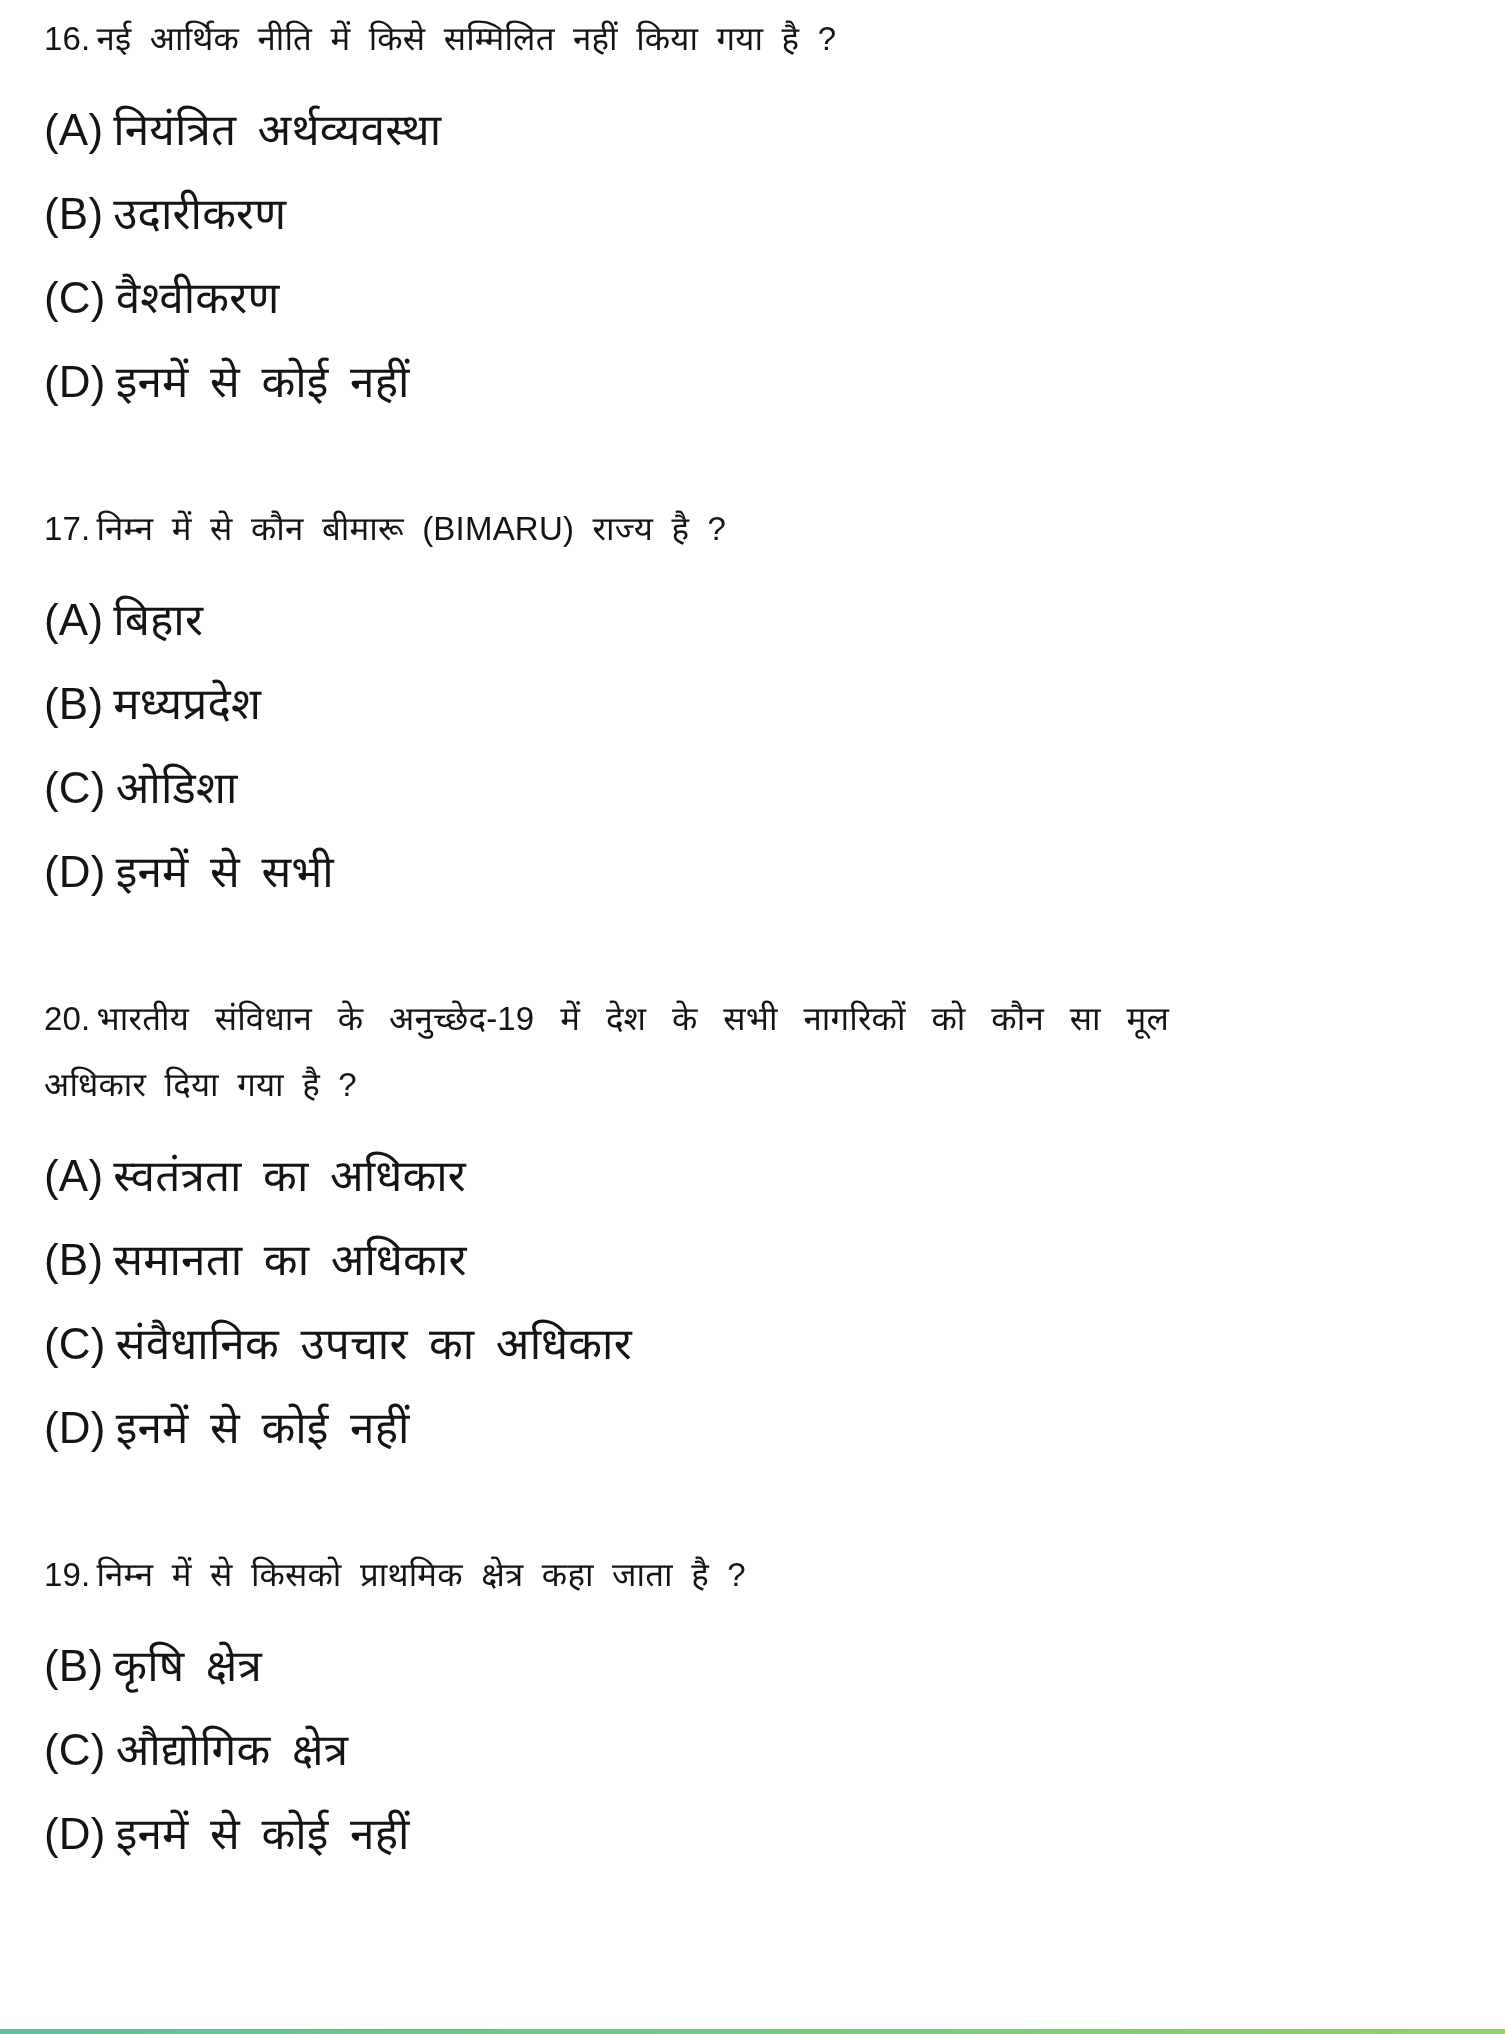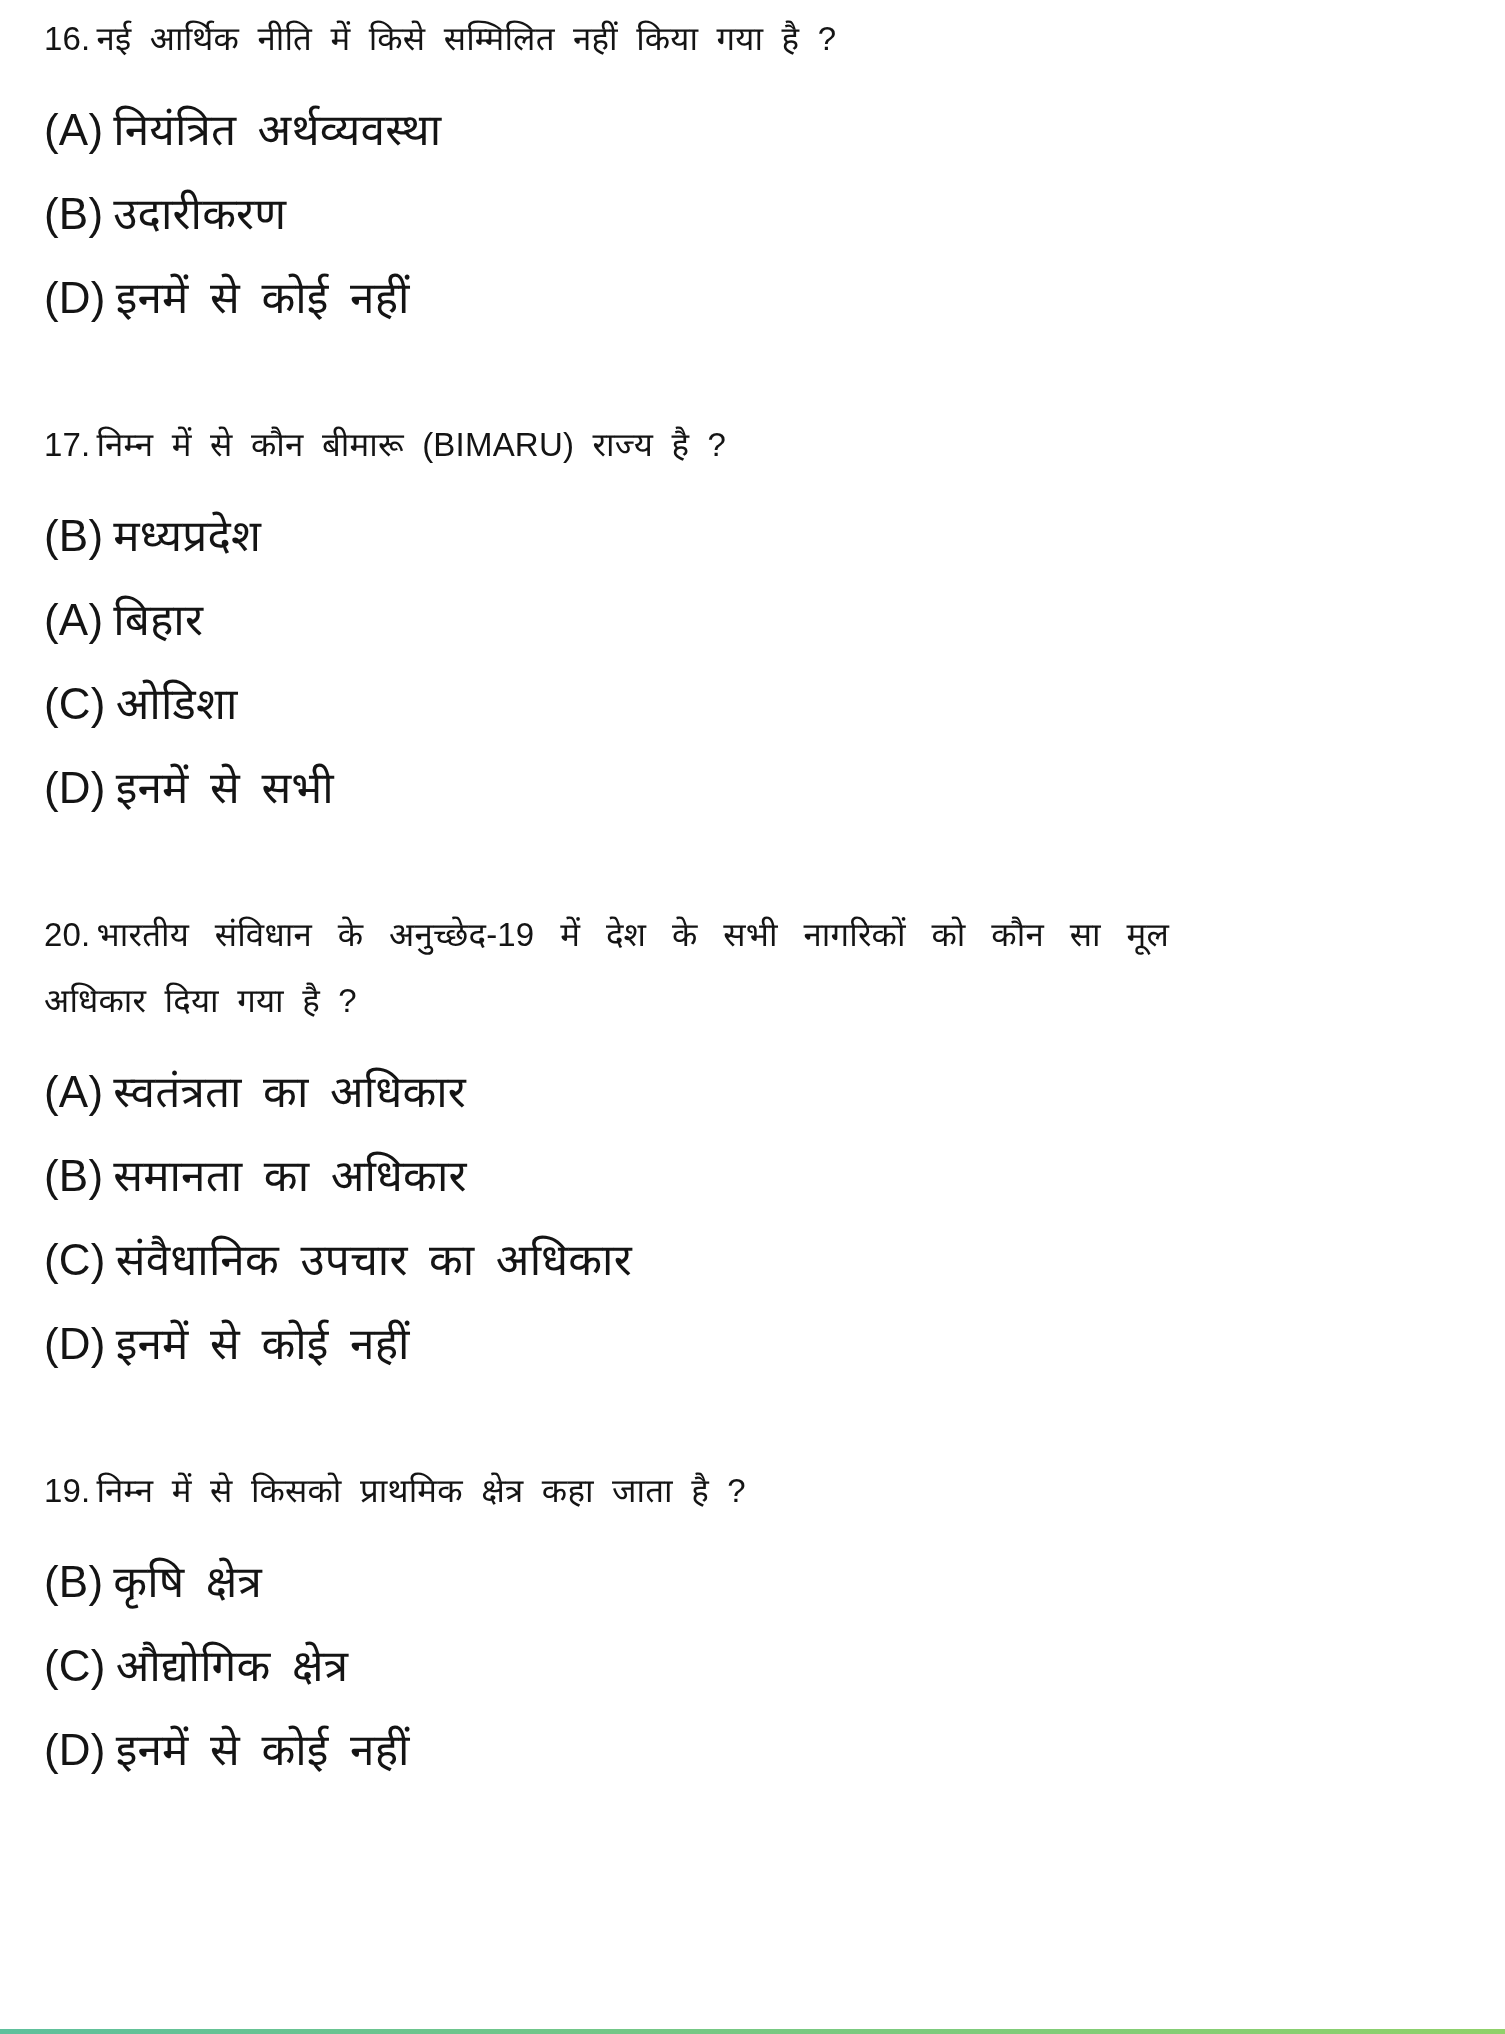--- a/index.html
+++ b/index.html
@@ -63,27 +63,28 @@
 </style>
 </head>
 <body>
 
 <div class="page">
 
   <div class="question-block">
     <p class="q-text"><span class="q-number">16.</span><span>नई आर्थिक नीति में किसे सम्मिलित नहीं किया गया है ?</span></p>
     <div class="option-row"><span class="option-label">(A)</span><span>नियंत्रित अर्थव्यवस्था</span></div>
     <div class="option-row"><span class="option-label">(B)</span><span>उदारीकरण</span></div>
+    <div class="option-row"><span class="option-label">(C)</span><span>वैश्वीकरण</span></div>
     <div class="option-row"><span class="option-label">(D)</span><span>इनमें से कोई नहीं</span></div>
   </div>
 
   <div class="question-block">
     <p class="q-text"><span class="q-number">17.</span><span>निम्न में से कौन बीमारू (BIMARU) राज्य है ?</span></p>
+    <div class="option-row"><span class="option-label">(A)</span><span>बिहार</span></div>
     <div class="option-row"><span class="option-label">(B)</span><span>मध्यप्रदेश</span></div>
-    <div class="option-row"><span class="option-label">(A)</span><span>बिहार</span></div>
     <div class="option-row"><span class="option-label">(C)</span><span>ओडिशा</span></div>
     <div class="option-row"><span class="option-label">(D)</span><span>इनमें से सभी</span></div>
   </div>
 
   <div class="question-block">
     <p class="q-text"><span class="q-number">20.</span><span>भारतीय संविधान के अनुच्छेद-19 में देश के सभी नागरिकों को कौन सा मूल अधिकार दिया गया है ?</span></p>
     <div class="option-row"><span class="option-label">(A)</span><span>स्वतंत्रता का अधिकार</span></div>
     <div class="option-row"><span class="option-label">(B)</span><span>समानता का अधिकार</span></div>
     <div class="option-row"><span class="option-label">(C)</span><span>संवैधानिक उपचार का अधिकार</span></div>
     <div class="option-row"><span class="option-label">(D)</span><span>इनमें से कोई नहीं</span></div>

